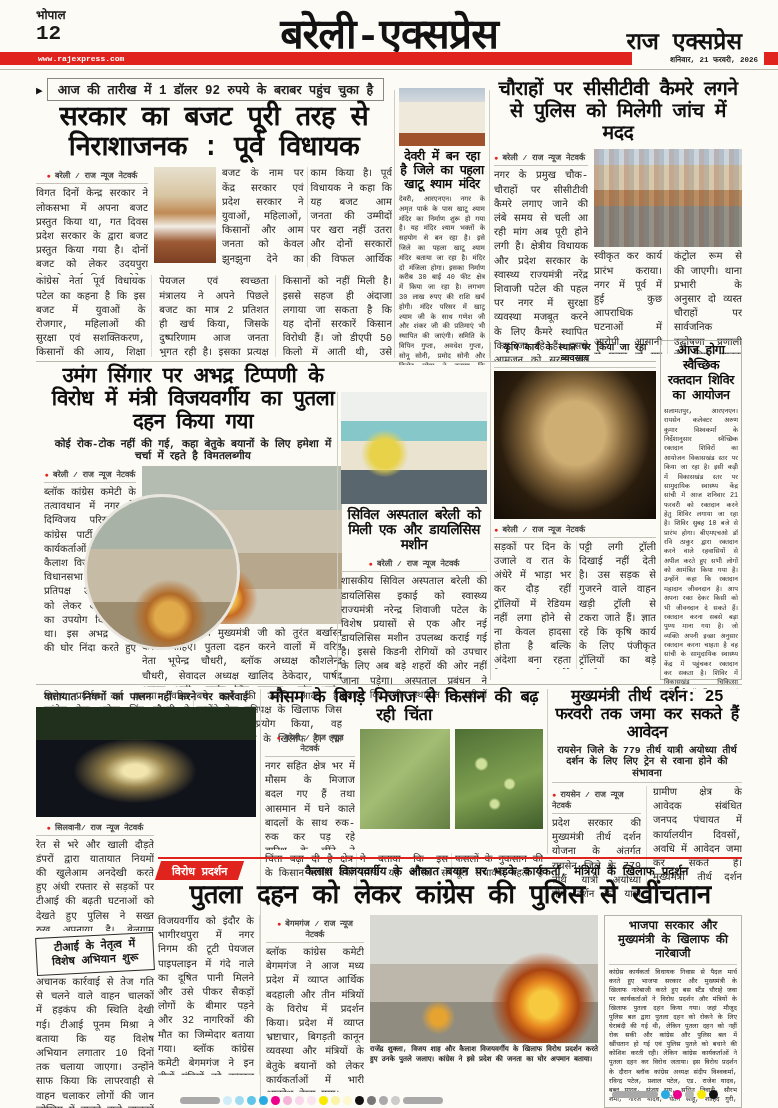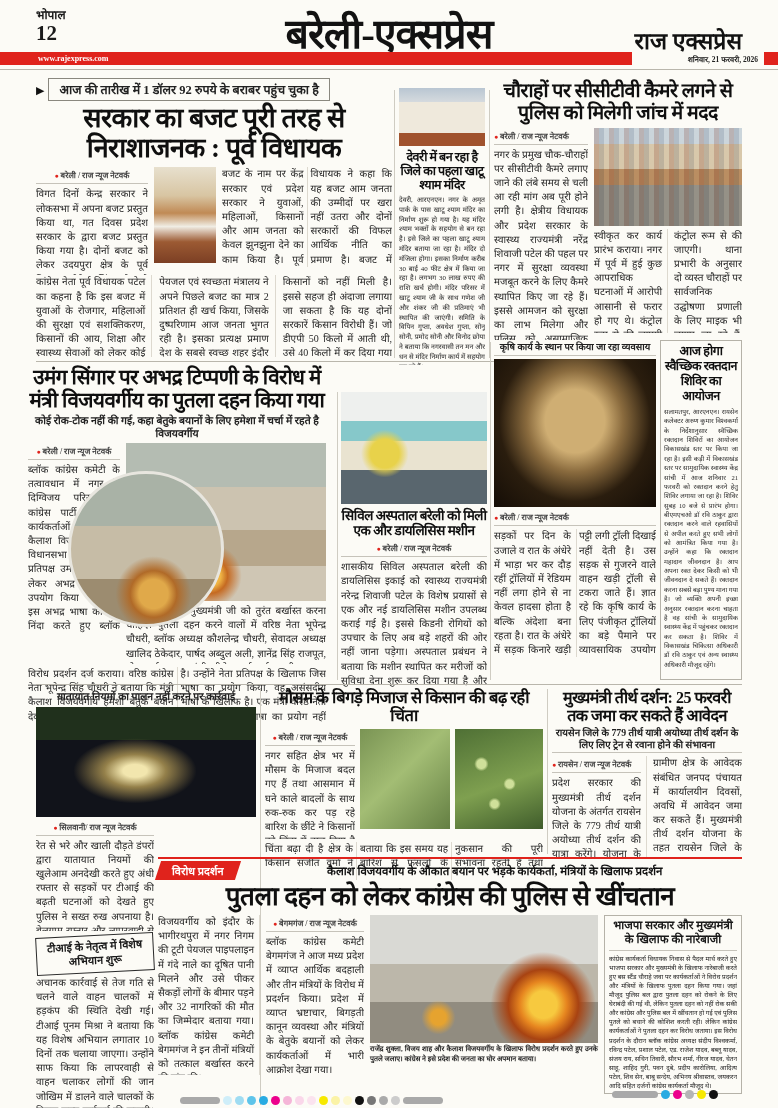--- a/index.html
+++ b/index.html
@@ -1,16 +1,16 @@
 <!DOCTYPE html>
 <html><head>
 <meta charset="utf-8">
 <style>
   html,body{margin:0;padding:0;background:#e9e7df;}
-  .page{position:relative;width:778px;height:1108px;background:#fcfbf6;font-family:Liberation Serif, serif;color:#1a1a1a;overflow:hidden;}
+  .page{position:relative;width:778px;height:1108px;background:#fcfbf6;font-family:Liberation Mono, monospace;color:#1a1a1a;overflow:hidden;}
   .abs{position:absolute;}
   .hl{font-weight:bold;color:#0f0f0f;text-align:center;line-height:1.12;letter-spacing:-0.5px;}
   .deck{font-weight:bold;text-align:center;color:#222;line-height:1.2;}
   .byline{font-size:8px;font-weight:bold;color:#444;text-align:center;padding:2px 0 3px;border-bottom:1px solid #c6c3ba;margin-bottom:3px;}
   .byline::before{content:"● ";color:#e0231c;font-size:7px;}
   .body-t{font-size:10px;line-height:1.42;text-align:justify;color:#262626;word-break:break-word;}
   .cols2{column-count:2;column-gap:7px;column-rule:1px solid #ddd9cf;}
   .cols3{column-count:3;column-gap:7px;column-rule:1px solid #ddd9cf;}
   .photo{position:relative;background:#999;}
   .rule-h{position:absolute;height:1px;background:#b9b6ac;}
@@ -109,23 +109,23 @@
         <div style="display:flex;gap:6px;margin-top:3px;">
           <div class="body-t" style="flex:1;height:104px;overflow:hidden;border-right:1px solid #ddd9cf;padding-right:5px;">स्वीकृत कर कार्य प्रारंभ कराया। नगर में पूर्व में हुई कुछ आपराधिक घटनाओं में आरोपी आसानी से फरार हो गए थे। कंट्रोल रूम से की जाएगी मॉनिटरिंग: सुरक्षा और यातायात व्यवस्था सुधारने के उद्देश्य से छह प्रमुख स्थानों पर कैमरे लगाए जा रहे हैं। निगरानी की व्यवस्था नगर परिषद और थाना परिसर स्थित</div>
           <div class="body-t" style="flex:1;height:104px;overflow:hidden;">कंट्रोल रूम से की जाएगी। थाना प्रभारी के अनुसार दो व्यस्त चौराहों पर सार्वजनिक उद्घोषणा प्रणाली के लिए माइक भी लगाए जा रहे हैं, ताकि कंट्रोल रूम से ही यातायात संबंधी निर्देश या आवश्यक संदेश प्रसारित किए जा सकें। इस व्यवस्था से नगर में निगरानी और नियंत्रण दोनों अधिक प्रभावी होंगे।</div>
         </div>
       </div>
     </div>
   </div>
 
   <div class="rule-h" style="left:36px;top:361px;width:620px;"></div>
 
-  <div class="abs" style="left:28px;top:366px;width:298px;height:316px;">
+  <div class="abs" style="left:44px;top:366px;width:298px;height:316px;">
     <div class="hl" style="font-size:20.5px;">उमंग सिंगार पर अभद्र टिप्पणी के विरोध में मंत्री विजयवर्गीय का पुतला दहन किया गया</div>
-    <div class="deck" style="font-size:10.5px;margin:3px 0;">कोई रोक-टोक नहीं की गई, कहा बेतुके बयानों के लिए हमेशा में चर्चा में रहते है विजयवर्गीय</div>
+    <div class="deck" style="font-size:10.5px;margin:3px 0;">कोई रोक-टोक नहीं की गई, कहा बेतुके बयानों के लिए हमेशा में चर्चा में रहते है विमतलब्गीय</div>
     <div style="display:flex;gap:6px;">
       <div style="width:92px;">
         <div class="byline">बरेली / राज न्यूज नेटवर्क</div>
         <div class="body-t" style="height:170px;overflow:hidden;">ब्लॉक कांग्रेस कमेटी के तत्वावधान में नगर के दिग्विजय परिसर पर कांग्रेस पार्टी के सभी कार्यकर्ताओं द्वारा मंत्री कैलाश विजयवर्गीय द्वारा विधानसभा में नेता प्रतिपक्ष उमंग सिंगार को लेकर अभद्र भाषा का उपयोग किया गया था। इस अभद्र भाषा की घोर निंदा करते हुए ब्लॉक कांग्रेस कमेटी युवा कांग्रेस कमेटी नगर कांग्रेस कमेटी एवं सेवा दल के सभी पदाधिकारी एवं युवा कांग्रेसी कार्यकर्ताओं द्वारा कैलाश विजयवर्गीय का पुतला दहन कर शांतिपूर्ण तरीके से अपना</div>
       </div>
       <div style="flex:1;position:relative;">
         <div class="photo ph-crowd" style="width:100%;height:158px;">
           <div class="ph-inset-circle"></div>
         </div>
         <div class="body-t" style="margin-top:3px;height:60px;overflow:hidden;">है। ऐसे मंत्री को मुख्यमंत्री जी को तुरंत बर्खास्त करना चाहिए। पुतला दहन करने वालों में वरिष्ठ नेता भूपेन्द्र चौधरी, ब्लॉक अध्यक्ष कौशलेन्द्र चौधरी, सेवादल अध्यक्ष खालिद ठेकेदार, पार्षद अब्दुल अली, ज्ञानेंद्र सिंह राजपूत, मोनू शर्मा, राज रघुवंशी, नीलेश, पूर्व पार्षद इदरीस हवात, पूर्व पार्षद अमित राव, आदित्य ठाकुर, शिवेंद्र, मोहसीन, राजू अली, अदनान निगार, नरेंद्र भाबड़ू, शक्ति रघुवंशी, विक्रम सिंह ठाकुर, मोनू शर्मा सहित अन्य लोगों की उपस्थिति देखी गई।</div>

